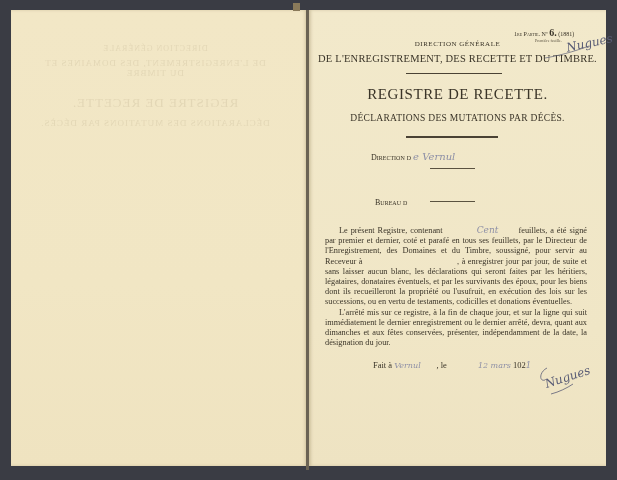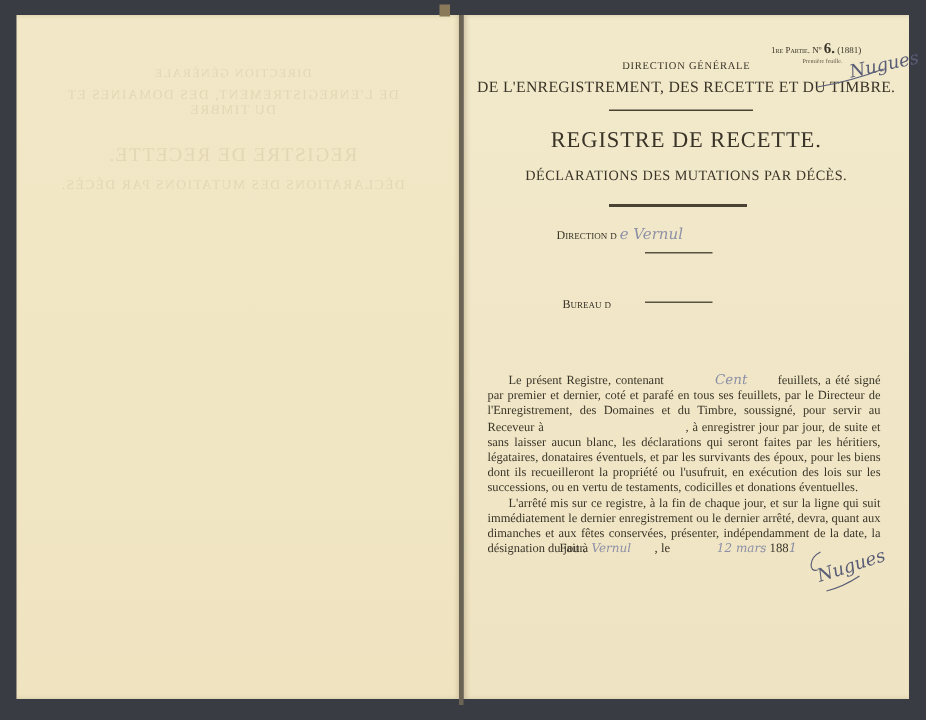--- a/index.html
+++ b/index.html
@@ -59,36 +59,36 @@
   <span class="hand" style="font-size:10px;">e Vernul</span>
 </div>
 <div class="hr" style="left:430px;top:168px;width:45px;background:#5a5240;"></div>
 
 <div style="position:absolute;left:375px;top:178px;font-size:8px;white-space:nowrap;margin-top:20px;">
   <span class="smallcaps">Bureau d</span>
   <span class="hand"></span>
 </div>
 <div class="hr" style="left:430px;top:201px;width:45px;background:#5a5240;"></div>
 
-<div class="body-text" style="top:225px;margin-top:24px;">
+<div class="body-text" style="top:225px;">
   <p>
     <span>Le présent Registre, contenant</span>
     <span class="hand" style="display:inline-block;width:70px;text-align:center;font-size:9px;">Cent</span>
     <span>feuillets, a été signé par premier et dernier, coté et parafé en tous ses feuillets, par le Directeur de l'Enregistrement, des Domaines et du Timbre, soussigné, pour servir au Receveur à</span>
     <span style="display:inline-block;width:92px;"></span><span>, à enregistrer jour par jour, de suite et sans laisser aucun blanc, les déclarations qui seront faites par les héritiers, légataires, donataires éventuels, et par les survivants des époux, pour les biens dont ils recueilleront la propriété ou l'usufruit, en exécution des lois sur les successions, ou en vertu de testaments, codicilles et donations éventuelles.</span>
   </p>
   <p>L'arrêté mis sur ce registre, à la fin de chaque jour, et sur la ligne qui suit immédiatement le dernier enregistrement ou le dernier arrêté, devra, quant aux dimanches et aux fêtes conservées, présenter, indépendamment de la date, la désignation du jour.</p>
 </div>
 
 <div style="position:absolute;left:373px;top:360px;font-size:8.5px;white-space:nowrap;">
   <span>Fait à</span>
   <span class="hand" style="display:inline-block;width:40px;text-align:left;font-size:8px;">Vernul</span>
   <span>, le</span>
   <span class="hand" style="display:inline-block;width:62px;text-align:right;font-size:8px;">12 mars</span>
-  <span>188</span><span class="hand">1</span>
+  <span>102</span><span class="hand">1</span>
 </div>
 <div class="sig" style="left:544px;top:370px;font-size:12px;transform:rotate(-18deg);">Nugues</div>
 <svg style="position:absolute;left:537px;top:364px;" width="40" height="36">
   <path d="M10 4 C2 8 2 18 8 16 M14 30 C22 28 30 24 36 20" stroke="#5a5d76" stroke-width="0.8" fill="none"></path>
 </svg>
 <svg style="position:absolute;left:543px;top:36px;" width="50" height="26">
   <path d="M2 22 C14 20 30 16 46 10" stroke="#5a5d76" stroke-width="0.7" fill="none"></path>
 </svg>
 
 </body></html>

